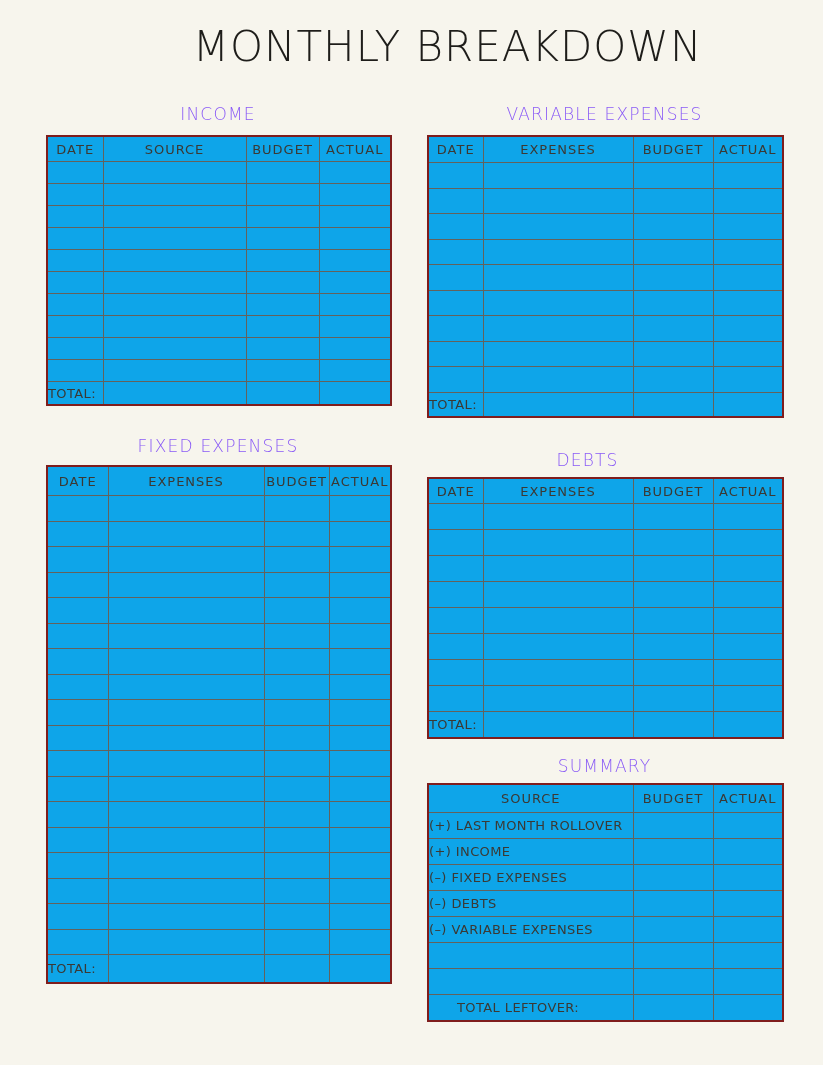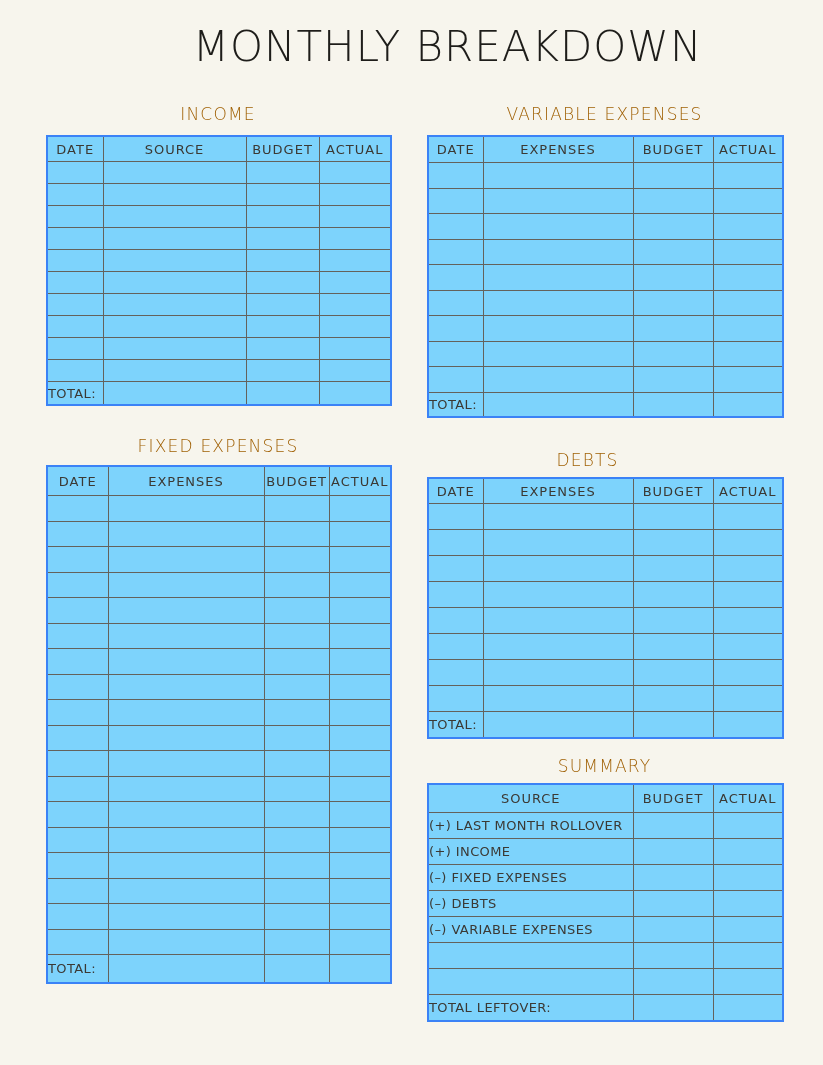--- a/index.html
+++ b/index.html
@@ -15,34 +15,34 @@
     position:absolute;left:0;top:22px;width:823px;
     margin:0;text-align:center;
     font-size:42px;font-weight:200;letter-spacing:1px;
     color:#1e1d1a;
     font-family:"DejaVu Sans","Liberation Sans",sans-serif;
     padding-left:36px;
   }
   .sec-title{
     position:absolute;margin:0;text-align:center;
     font-size:17px;font-weight:200;letter-spacing:1.2px;
-    color:#a16207;
+    color:#8b5cf6;
     font-family:"DejaVu Sans","Liberation Sans",sans-serif;
   }
   .income-title{left:46px;top:104px;width:344px;}
   .ve-title{left:427px;top:104px;width:355px;}
   .fixed-title{left:46px;top:436px;width:344px;}
   .debts-title{left:410px;top:450px;width:355px;}
   .summary-title{left:427px;top:756px;width:355px;}
 
   table.grid{
     position:absolute;
     border-collapse:collapse;table-layout:fixed;
-    background:#7dd3fc;
-    border:2px solid #3b82f6;
+    background:#0ea5e9;
+    border:2px solid #7f1d1d;
   }
   .grid th,.grid td{
     border:1.5px solid #64625c;
     padding:0;overflow:hidden;white-space:nowrap;
   }
   .grid th{
     font-weight:normal;font-size:13px;letter-spacing:1px;
     text-align:center;color:#3b3934;
     font-family:"DejaVu Sans","Liberation Sans",sans-serif;
   }
@@ -68,21 +68,21 @@
   .fixed-table tfoot td{height:27px;}
 
   .debts-table{left:427px;top:477px;width:355px;}
   .debts-table thead th{height:24px;}
   .debts-table tbody td{height:25px;}
   .debts-table tfoot td{height:25px;}
 
   .summary-table{left:427px;top:783px;width:355px;}
   .summary-table thead th{height:27px;}
   .summary-table tbody td{height:25px;}
-  .summary-table tfoot td{height:25px;}
+  .summary-table tfoot td{height:25px;padding-left:28px;}
 </style>
 </head>
 <body>
 
 <div class="page">
 
   <h1 class="page-title">MONTHLY BREAKDOWN</h1>
 
   <h2 class="sec-title income-title">INCOME</h2>
   <table class="grid income-table">

